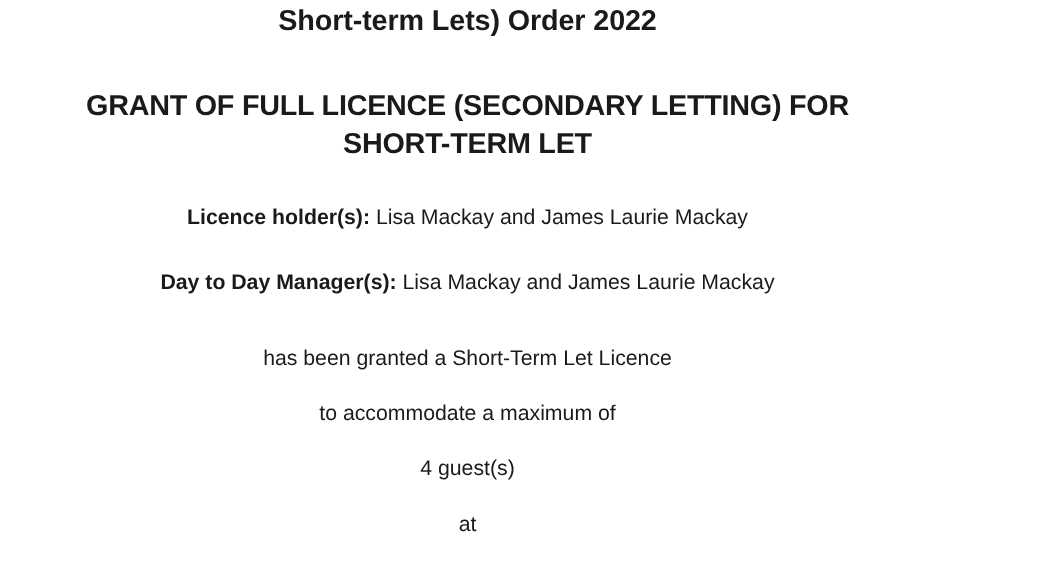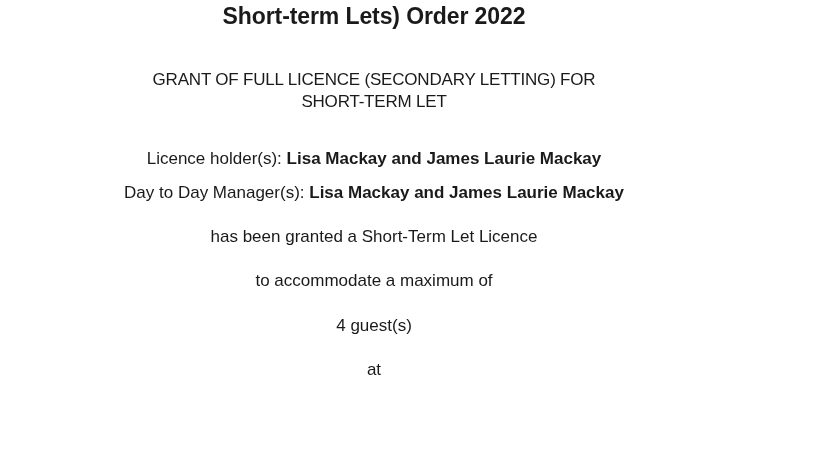--- a/index.html
+++ b/index.html
@@ -27,39 +27,39 @@
     line-height: 1.25;
   }
   .title-order {
     font-size: 23px;
     font-weight: bold;
     letter-spacing: -0.1px;
     margin-top: 0;
     padding-top: 2px;
   }
   .title-grant {
-    font-size: 17px;
-    font-weight: normal;
+    font-size: 23px;
+    font-weight: bold;
     margin-top: 38px;
     line-height: 1.32;
     letter-spacing: -0.2px;
   }
   .row {
     font-size: 17px;
     margin-top: 26px;
   }
   .row .lbl {
+    font-weight: bold;
+  }
+  .row .val {
     font-weight: normal;
   }
-  .row .val {
-    font-weight: bold;
-  }
   .row-holder { margin-top: 34px; }
-  .row-manager { margin-top: 13px; }
-  .row-granted { margin-top: 23px; }
+  .row-manager { margin-top: 30px; }
+  .row-granted { margin-top: 40px; }
   .row-max { margin-top: 23px; }
   .row-guests { margin-top: 23px; font-weight: normal; }
   .row-at { margin-top: 23px; }
   .row-address { margin-top: 23px; font-weight: bold; font-size: 16.5px; }
 </style>
 </head>
 <body>
 
 <div class="page">
 

